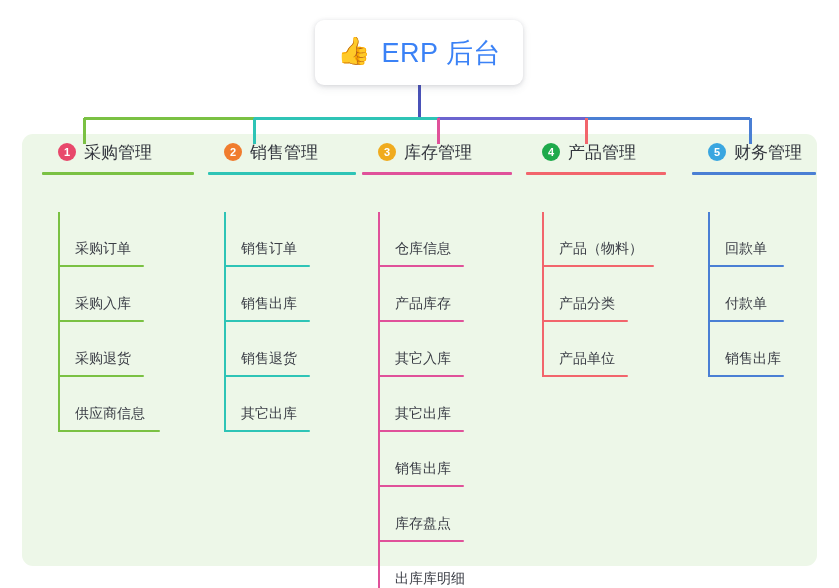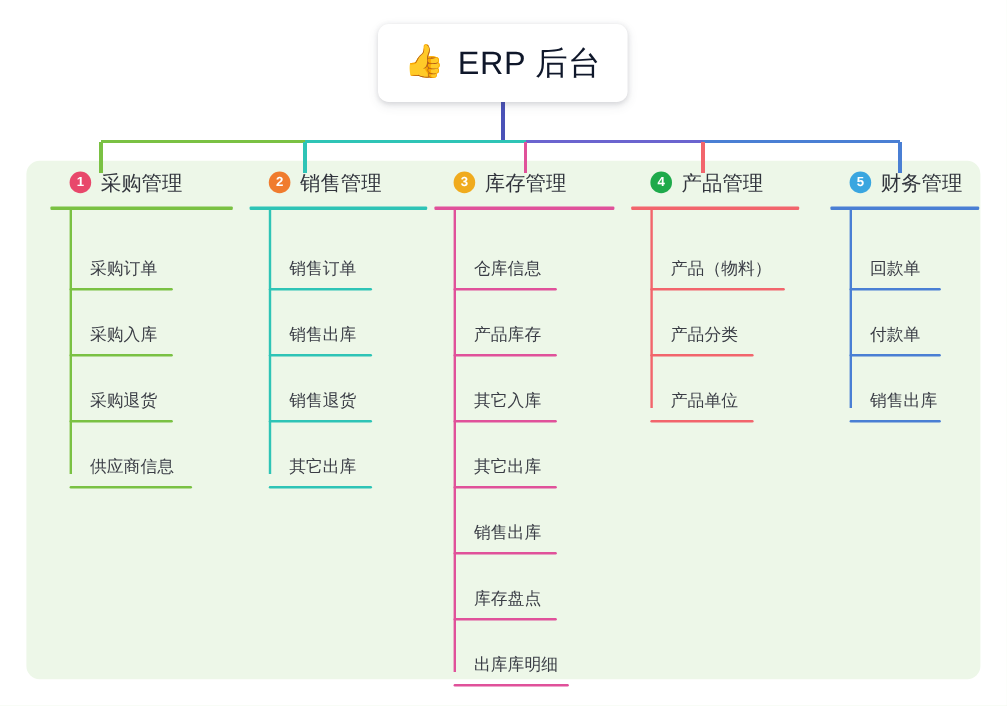--- a/index.html
+++ b/index.html
@@ -34,21 +34,21 @@
     z-index:5;
   }
   .root-emoji{
     font-size:27px;
     line-height:1;
     display:inline-block;
     transform:translateY(-1px);
   }
   .root-title{
     font-size:27px;
-    color:#0f172a;
+    color:#3b82f6;
     letter-spacing:.5px;
     white-space:nowrap;
   }
 
   
   .connectors{
     position:absolute;
     left:0;top:0;
     width:839px;height:588px;
     pointer-events:none;
@@ -102,21 +102,22 @@
     white-space:nowrap;
   }
   .branch-rule{
     height:3px;
     border-radius:1px;
     margin-top:2px;
   }
 
   .leaves{
     position:relative;
-    padding-top:12px;
+    padding-top:0;
+    margin-top:37px;
   }
   .spine{
     position:absolute;
     left:16px;
     top:0;
     width:2px;
   }
   .leaf{
     position:relative;
     height:55px;

